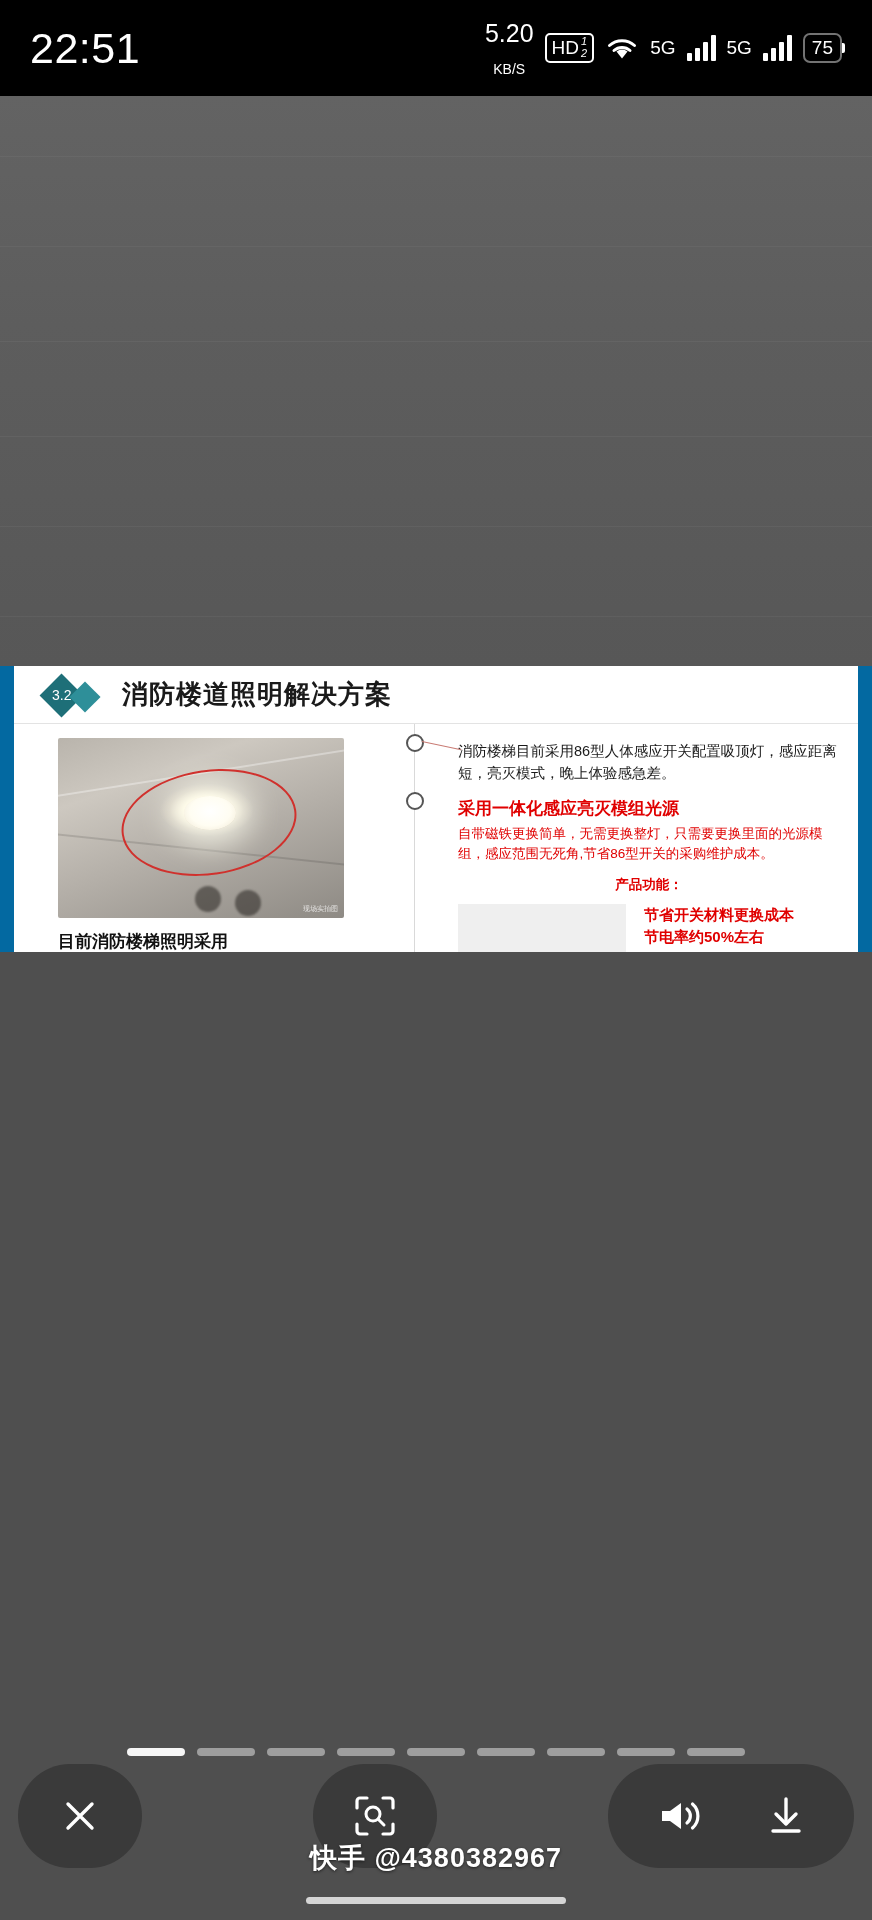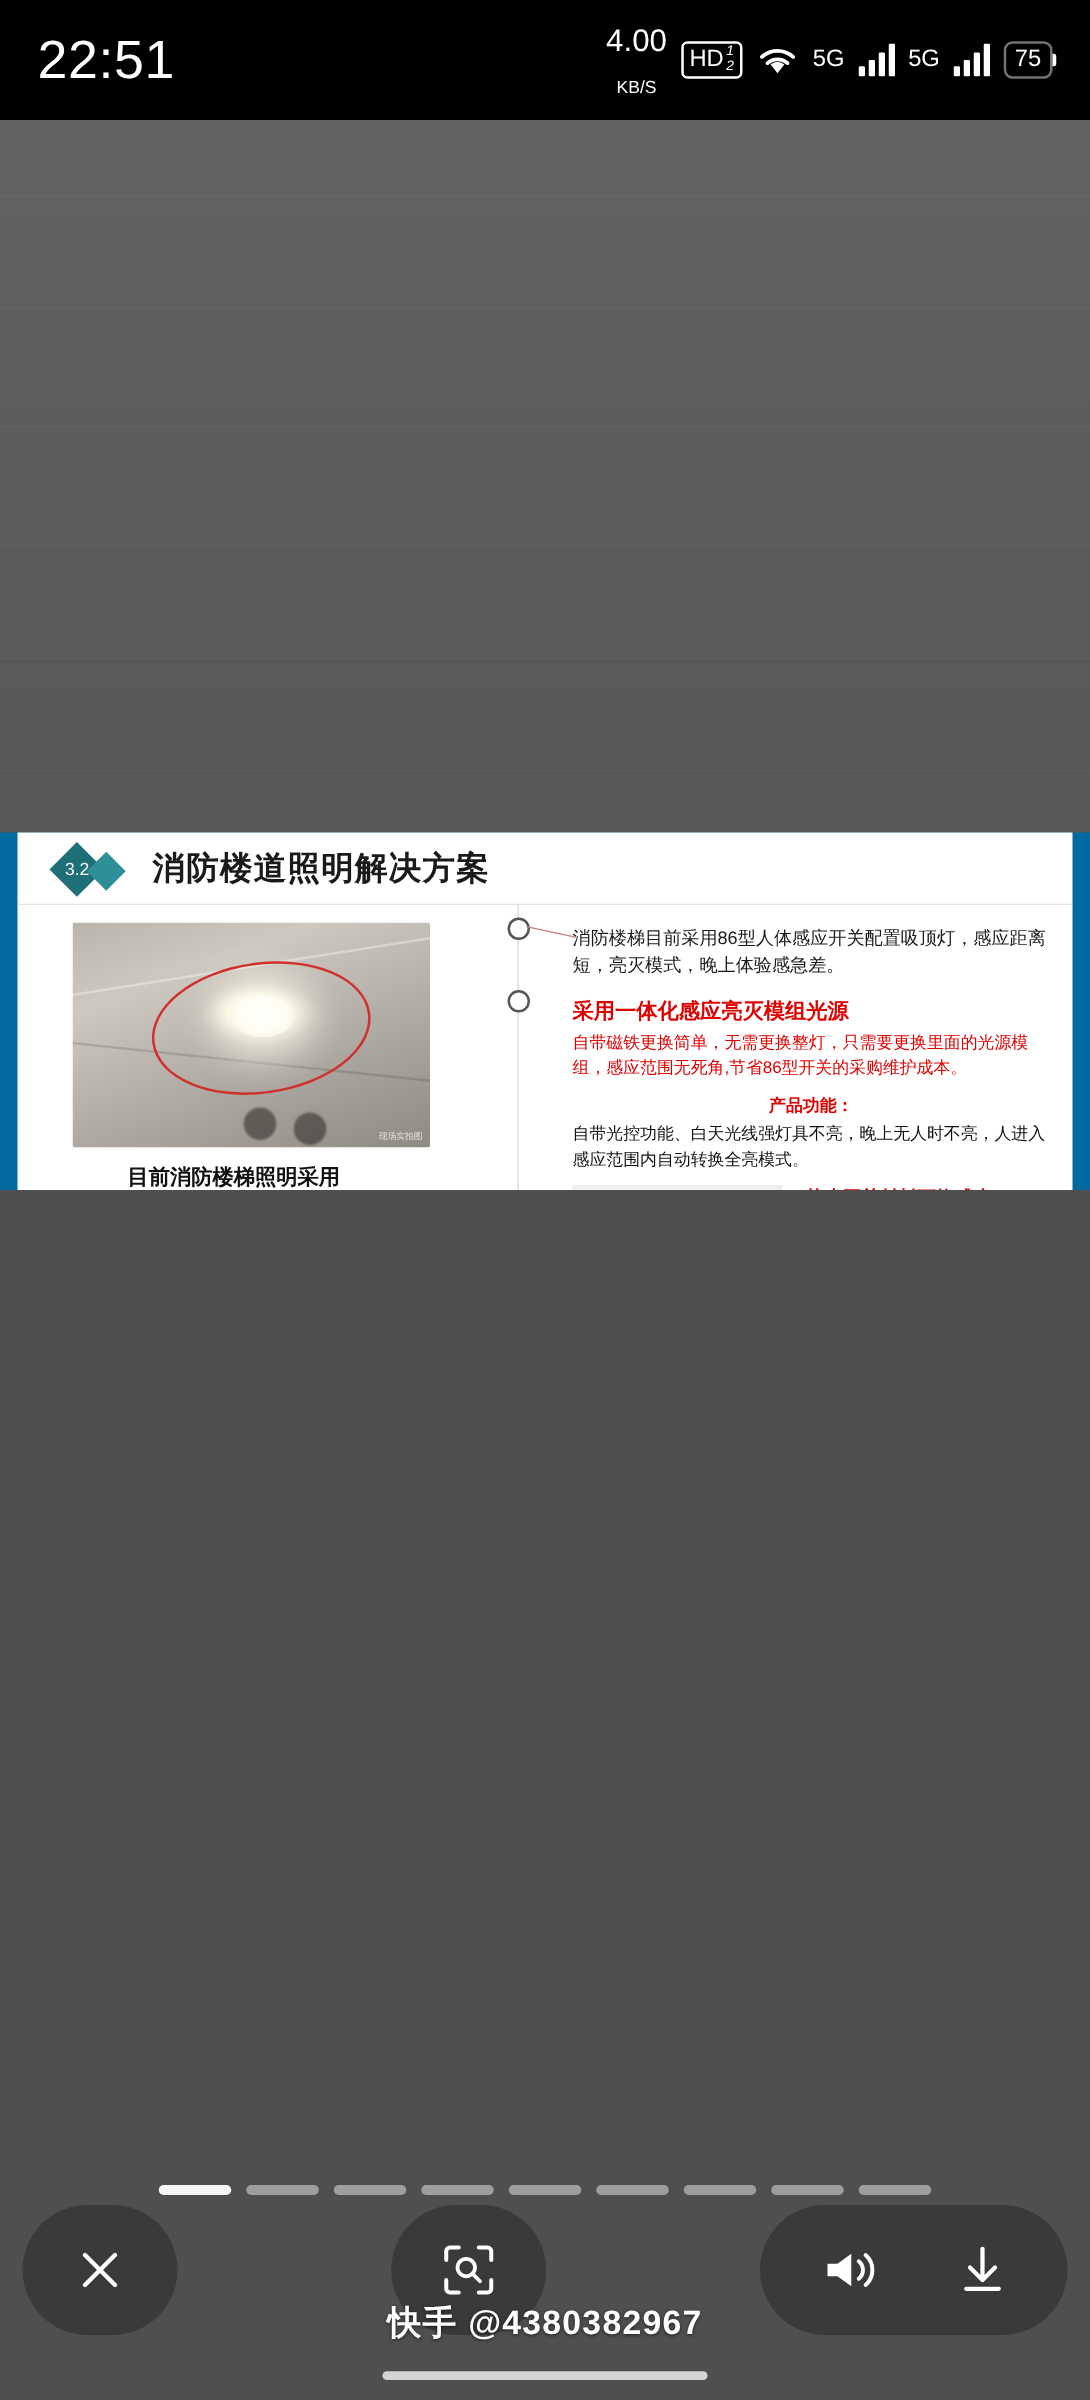--- a/index.html
+++ b/index.html
@@ -250,21 +250,20 @@
     right: 6px;
     bottom: 4px;
     font-size: 7px;
     color: rgba(255,255,255,0.75);
   }
   .cap-title {
     margin-top: 12px;
     font-size: 17px;
     font-weight: bold;
     color: #111;
-    margin-left: 44px;
   }
 
   .col-right {
     flex: 1;
     padding: 16px 18px 0 44px;
     box-sizing: border-box;
     position: relative;
   }
   .bullet-circle {
     position: absolute;
@@ -403,21 +402,21 @@
     background: #d5d5d5;
   }
 </style>
 </head>
 <body>
 
 <div class="statusbar">
   <div class="status-clock">22:51</div>
   <div class="status-right">
     <div class="net-speed">
-      <span class="val">4.00</span>
+      <span class="val">5.20</span>
       <span class="unit">KB/S</span>
     </div>
     <div class="hd-badge">
       <span>HD</span>
       <span class="sub">
         <i>1</i>
         <i>2</i>
       </span>
     </div>
     <span>
@@ -488,21 +487,20 @@
 
       <div class="col-right">
         <div class="bullet-circle one"></div>
         <div class="bullet-circle two"></div>
         <div class="leader"></div>
 
         <p class="p-black">消防楼梯目前采用86型人体感应开关配置吸顶灯，感应距离短，亮灭模式，晚上体验感急差。</p>
         <div class="h-red">采用一体化感应亮灭模组光源</div>
         <p class="p-red">自带磁铁更换简单，无需更换整灯，只需要更换里面的光源模组，感应范围无死角,节省86型开关的采购维护成本。</p>
         <div class="h-red-sm">产品功能：</div>
-        <p class="p-dark">自带光控功能、白天光线强灯具不亮，晚上无人时不亮，人进入感应范围内自动转换全亮模式。</p>
 
         <div class="prod-row">
           <div class="prod-photo">
             
           </div>
           <div class="red-note" style="white-space:pre-line;">节省开关材料更换成本
 节电率约50%左右</div>
         </div>
       </div>
     </div>

